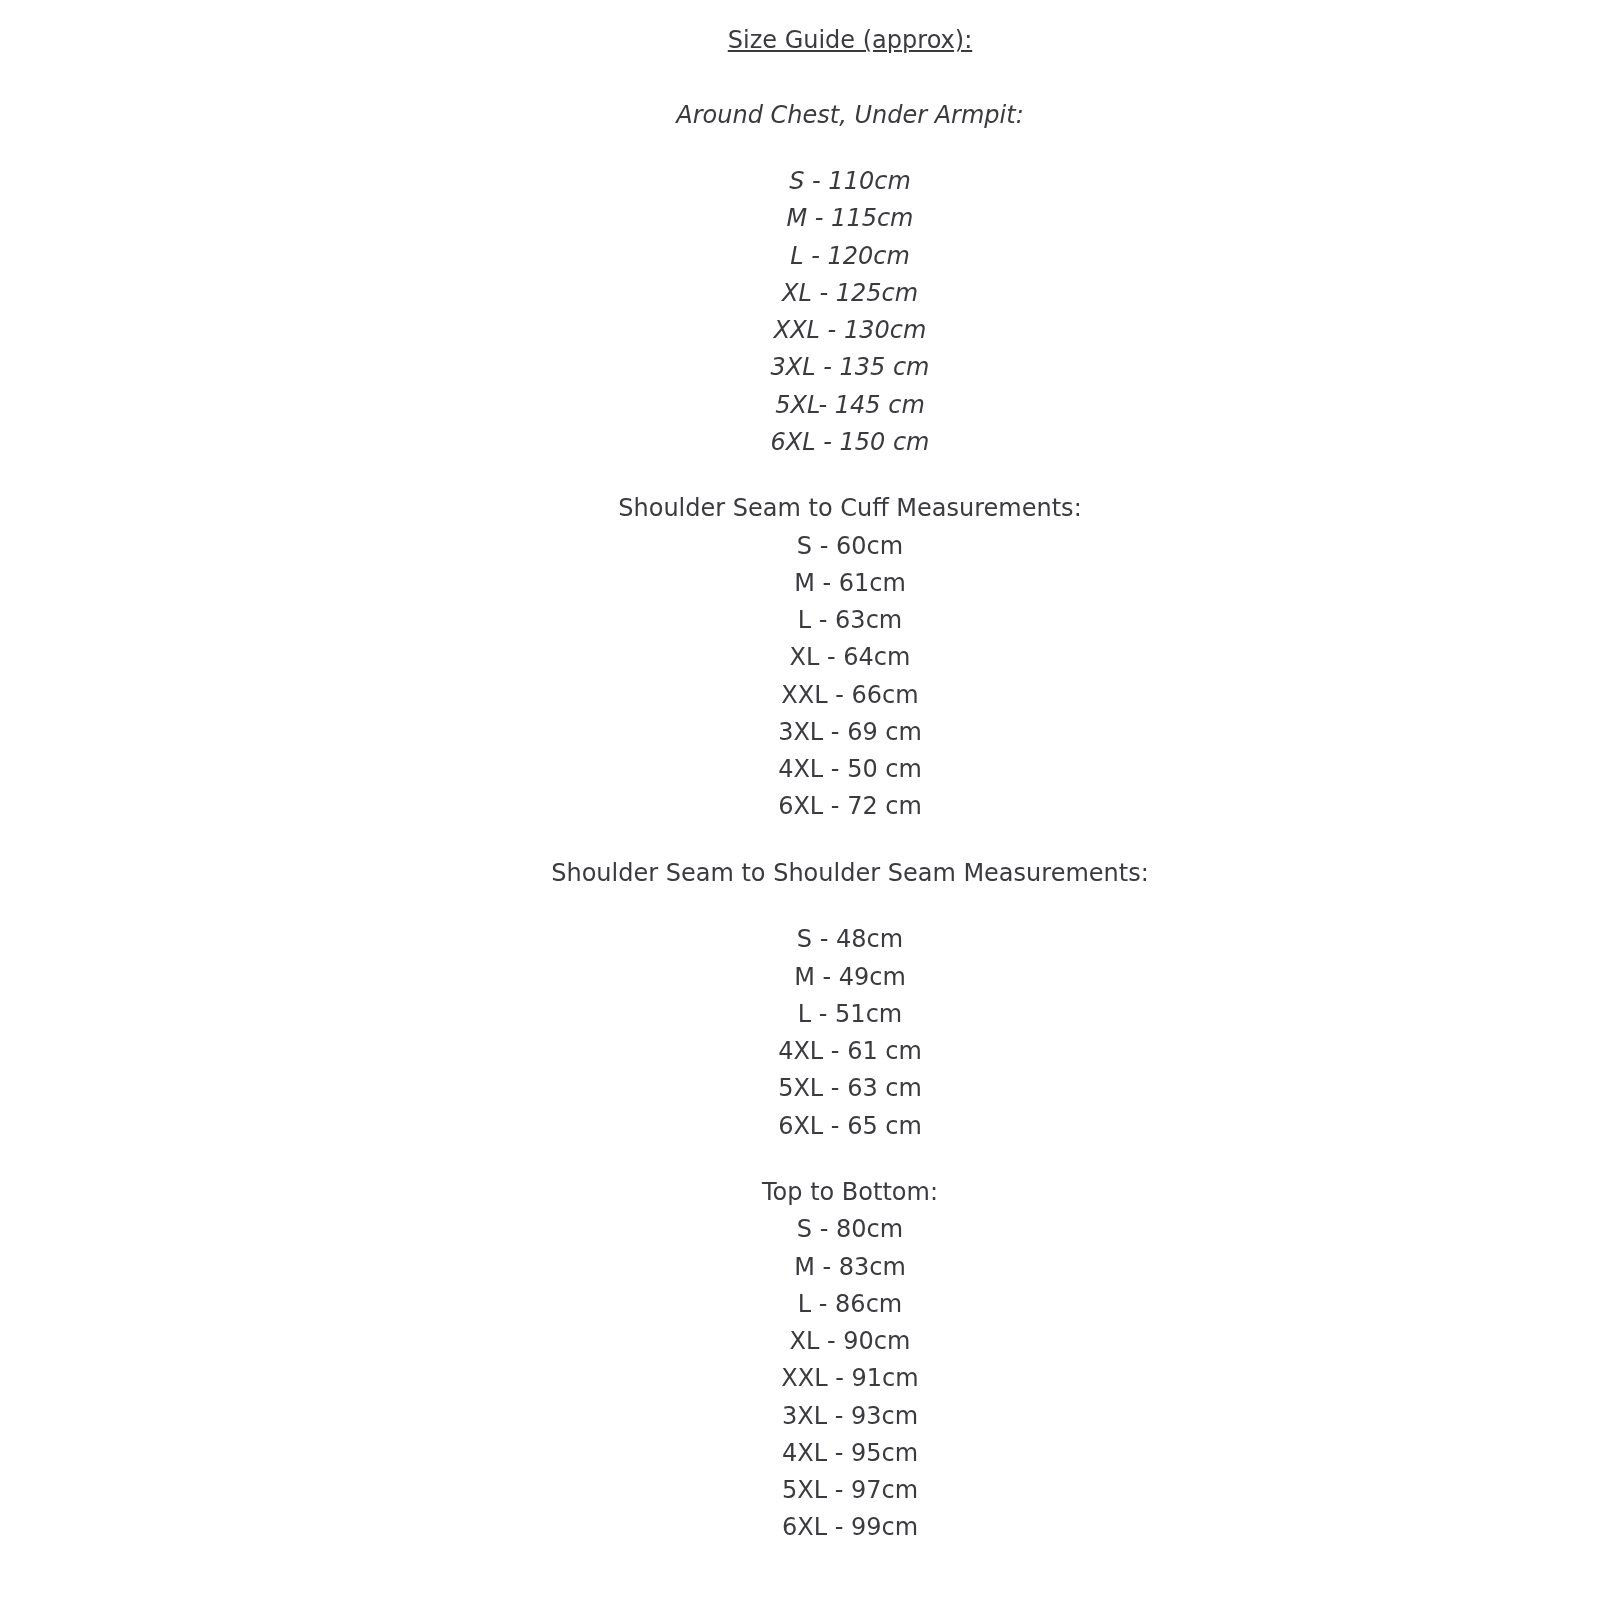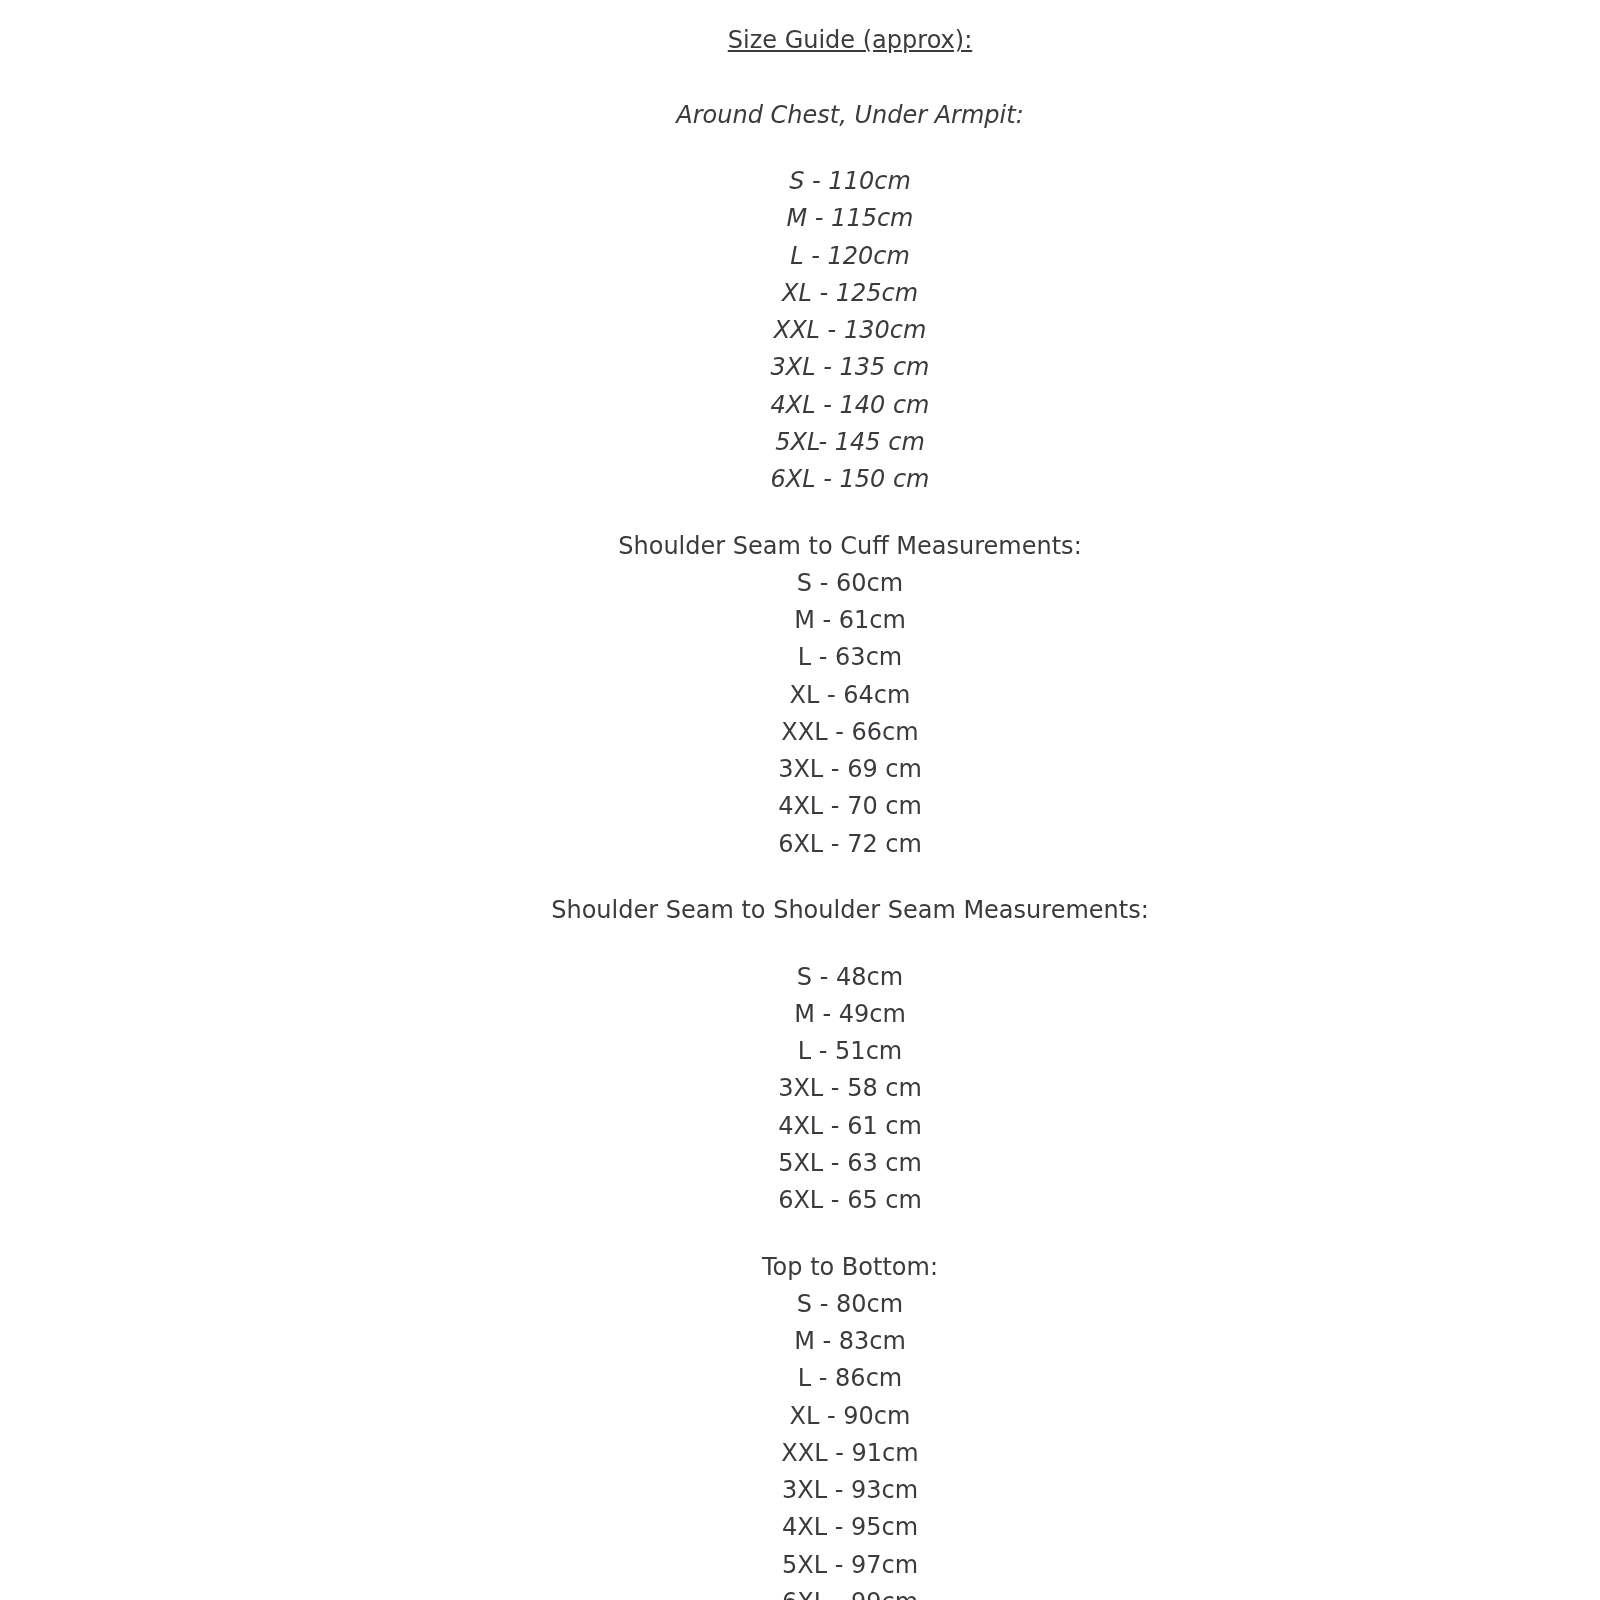--- a/index.html
+++ b/index.html
@@ -56,47 +56,45 @@
   <div id="sections-root">
   <section class="section">
     <h2 class="line heading gap-after">Around Chest, Under Armpit:</h2>
     <div class="items">
           <div class="line item">S - 110cm</div>
           <div class="line item">M - 115cm</div>
           <div class="line item">L - 120cm</div>
           <div class="line item">XL - 125cm</div>
           <div class="line item">XXL - 130cm</div>
           <div class="line item">3XL - 135 cm</div>
-          <div class="line item">4XL - 140 cm</div>
           <div class="line item">5XL- 145 cm</div>
           <div class="line item">6XL - 150 cm</div>
         </div>
   </section>
 
   <section class="section">
     <h2 class="line heading">Shoulder Seam to Cuff Measurements:</h2>
     <div class="items">
           <div class="line item">S - 60cm</div>
           <div class="line item">M - 61cm</div>
           <div class="line item">L - 63cm</div>
           <div class="line item">XL - 64cm</div>
           <div class="line item">XXL - 66cm</div>
           <div class="line item">3XL - 69 cm</div>
-          <div class="line item">4XL - 70 cm</div>
+          <div class="line item">4XL - 50 cm</div>
           <div class="line item">6XL - 72 cm</div>
         </div>
   </section>
 
   <section class="section">
     <h2 class="line heading gap-after">Shoulder Seam to Shoulder Seam Measurements:</h2>
     <div class="items">
           <div class="line item">S - 48cm</div>
           <div class="line item">M - 49cm</div>
           <div class="line item">L - 51cm</div>
-          <div class="line item">3XL - 58 cm</div>
           <div class="line item">4XL - 61 cm</div>
           <div class="line item">5XL - 63 cm</div>
           <div class="line item">6XL - 65 cm</div>
         </div>
   </section>
 
   <section class="section">
     <h2 class="line heading">Top to Bottom:</h2>
     <div class="items">
           <div class="line item">S - 80cm</div>

